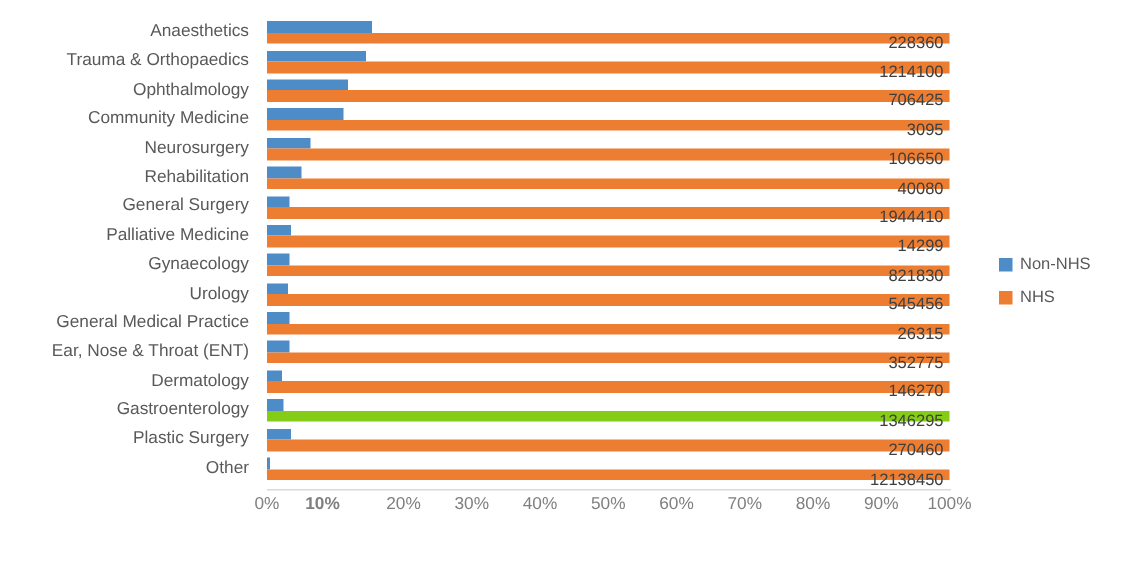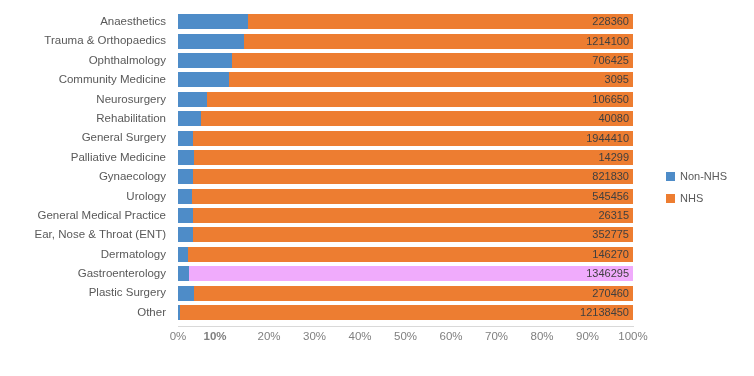--- a/index.html
+++ b/index.html
@@ -57,20 +57,21 @@
     height: 19.4px;
     position: relative;
   }
   .bar {
     position: absolute;
     left: 0;
     top: 2.2px;
     height: 15px;
     width: 100%;
     display: flex;
+    flex-direction: column;
   }
   .seg-nonnhs {
     background: #4E8CC8;
     height: 100%;
   }
   .seg-nhs {
     background: #ED7D31;
     height: 100%;
     position: relative;
     flex: 1 1 auto;
@@ -261,21 +262,21 @@
           <div class="bar">
             <div class="seg-nonnhs" style="width: 2.2%; background: rgb(78, 140, 200);"></div>
             <div class="seg-nhs" style="background: rgb(237, 125, 49);">
               <span class="seg-label">146270</span>
             </div>
           </div>
         </div>
         <div class="row">
           <div class="bar">
             <div class="seg-nonnhs" style="width: 2.4%; background: rgb(78, 140, 200);"></div>
-            <div class="seg-nhs" style="background: #f0abfc; padding-left: 47px;">
+            <div class="seg-nhs" style="background: #84cc16; padding-left: 47px;">
               <span class="seg-label">1346295</span>
             </div>
           </div>
         </div>
         <div class="row">
           <div class="bar">
             <div class="seg-nonnhs" style="width: 3.5%; background: rgb(78, 140, 200);"></div>
             <div class="seg-nhs" style="background: rgb(237, 125, 49);">
               <span class="seg-label">270460</span>
             </div>

